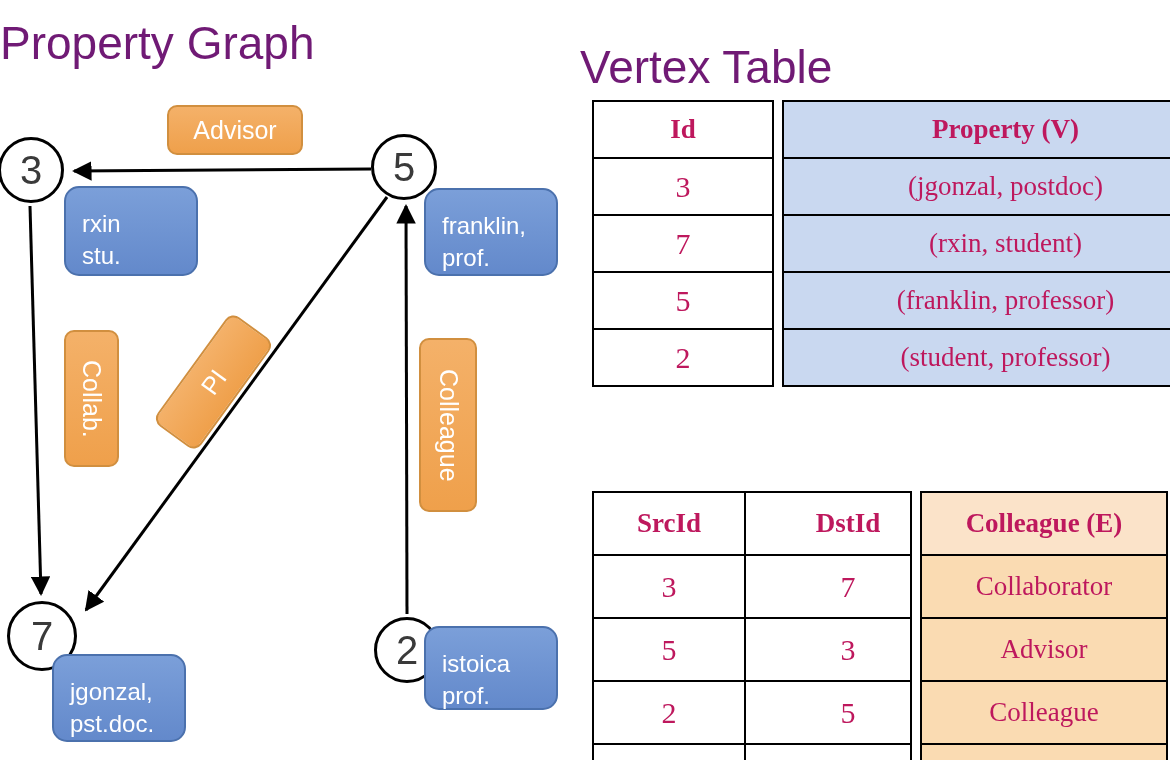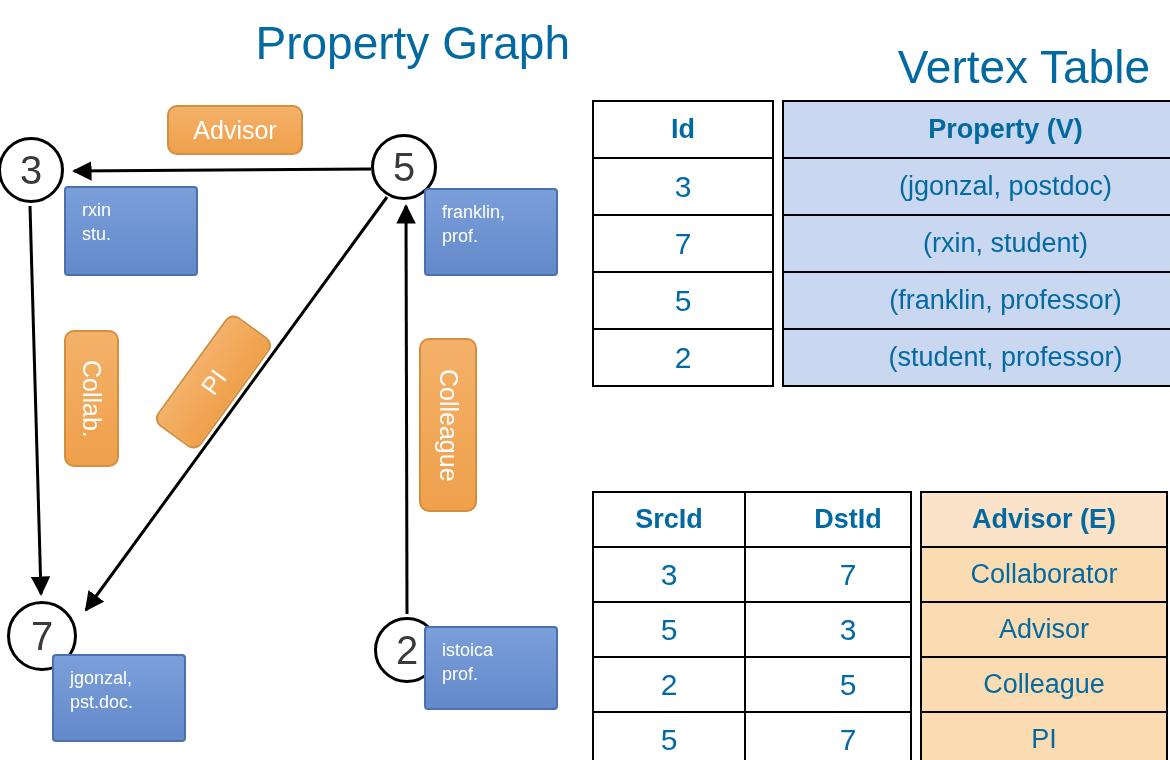--- a/index.html
+++ b/index.html
@@ -1,21 +1,21 @@
 <!DOCTYPE html>
 <html><head>
 <meta charset="utf-8">
 <style>
   html,body { margin:0; padding:0; background:#ffffff; }
   .canvas {
     position:relative; width:1170px; height:760px; overflow:hidden;
     background:#ffffff; font-family:"Liberation Sans", sans-serif; color:#1a1a1a;
   }
   .title {
-    position:absolute; text-align:right; font-size:46px; color:#0369a1;
+    position:absolute; text-align:left; font-size:46px; color:#701a75;
     letter-spacing:0px; white-space:nowrap;
   }
   .graph-title  { left:0px;   top:16px;  width:570px; }
   .vertex-title { left:580px; top:20px;  width:570px;margin-top:20px; }
   .edge-title   { left:580px; top:404px; width:570px; }
 
   
   .edges-svg { position:absolute; left:0; top:0; z-index:1; }
   .node {
     position:absolute; width:66px; height:66px; border-radius:50%;
@@ -33,43 +33,43 @@
     background:linear-gradient(180deg,#f4b169,#efa04b); border:2px solid #d18f3f;
     color:#ffffff; font-size:25px; display:flex; align-items:center; justify-content:center;
     z-index:3; text-align:center;
   }
   .ebox-advisor   { left:167px; top:105px; width:136px; height:50px; }
   .ebox-collab    { left:64px;  top:330px; width:55px;  height:137px; writing-mode:vertical-rl; }
   .ebox-pi        { left:146px; top:355px; width:135px; height:54px; transform:rotate(-54deg); }
   .ebox-colleague { left:419px; top:338px; width:58px;  height:174px; writing-mode:vertical-rl; }
 
   .vbox {
-    position:absolute; box-sizing:border-box; border-radius:4px;
+    position:absolute; box-sizing:border-box; border-radius:15px;
     background:linear-gradient(180deg,#7b9fd9,#6389cb); border:2px solid #4b71ad;
-    color:#ffffff; font-size:18px; line-height:1.35; padding:10px 8px 0 16px;
+    color:#ffffff; font-size:24px; line-height:1.35; padding:20px 8px 0 16px;
     z-index:4;
   }
   .vbox-rxin     { left:64px;  top:186px; width:134px; height:90px; }
   .vbox-franklin { left:424px; top:188px; width:134px; height:88px; }
   .vbox-jgonzal  { left:52px;  top:654px; width:134px; height:88px; }
   .vbox-istoica  { left:424px; top:626px; width:134px; height:84px; }
 
   
   .table-block { position:absolute; display:flex; z-index:2; }
   .vertex-table { left:592px; top:100px; }
   .edge-table   { left:592px; top:491px; }
   .subtable { border:2px solid #000; background:#fff; box-sizing:border-box; }
   .subgap { width:8px; }
   .row { display:flex; }
   .vertex-table .row { height:55px; }
-  .edge-table   .row { height:53px;justify-content:space-between; }
+  .edge-table   .row { height:61px;justify-content:space-between; }
   .subtable .row + .row { border-top:2px solid #000; }
   .cell {
     display:flex; align-items:center; justify-content:center;
-    box-sizing:border-box; width:100%; font-size:27px; color:#0369a1;
+    box-sizing:border-box; width:100%; font-size:27px; color:#be185d;font-family:Liberation Serif, serif;
   }
   .cell.header { font-weight:bold; font-size:27px; }
   .cell.num { font-size:30px; }
   .vt-id   { width:182px; }
   .vt-prop { width:447px; }
   .et-left { width:320px; }
   .et-prop { width:248px; }
   .et-left .src { width:150px; }
   .et-left .dst { width:166px; border-left:2px solid #000;padding-left:40px; }
   .blue-col   { background:#c9d8f0; }
@@ -188,21 +188,21 @@
         <div class="cell num dst">5</div>
       </div>
       <div class="row">
         <div class="cell num src">5</div>
         <div class="cell num dst">7</div>
       </div>
     </div>
     <div class="subgap"></div>
     <div class="subtable et-prop orange-col">
       <div class="row header-row">
-          <div class="cell header">Advisor (E)</div>
+          <div class="cell header">Colleague (E)</div>
         </div>
       <div class="row">
           <div class="cell">Collaborator</div>
         </div>
       <div class="row">
           <div class="cell">Advisor</div>
         </div>
       <div class="row">
           <div class="cell">Colleague</div>
         </div>

